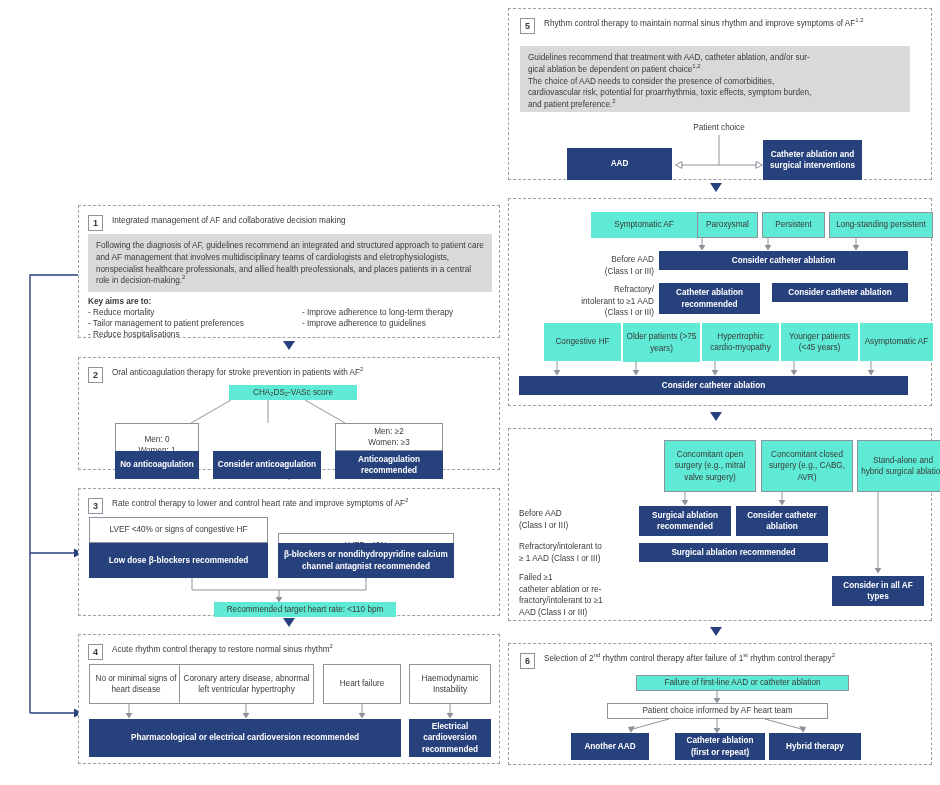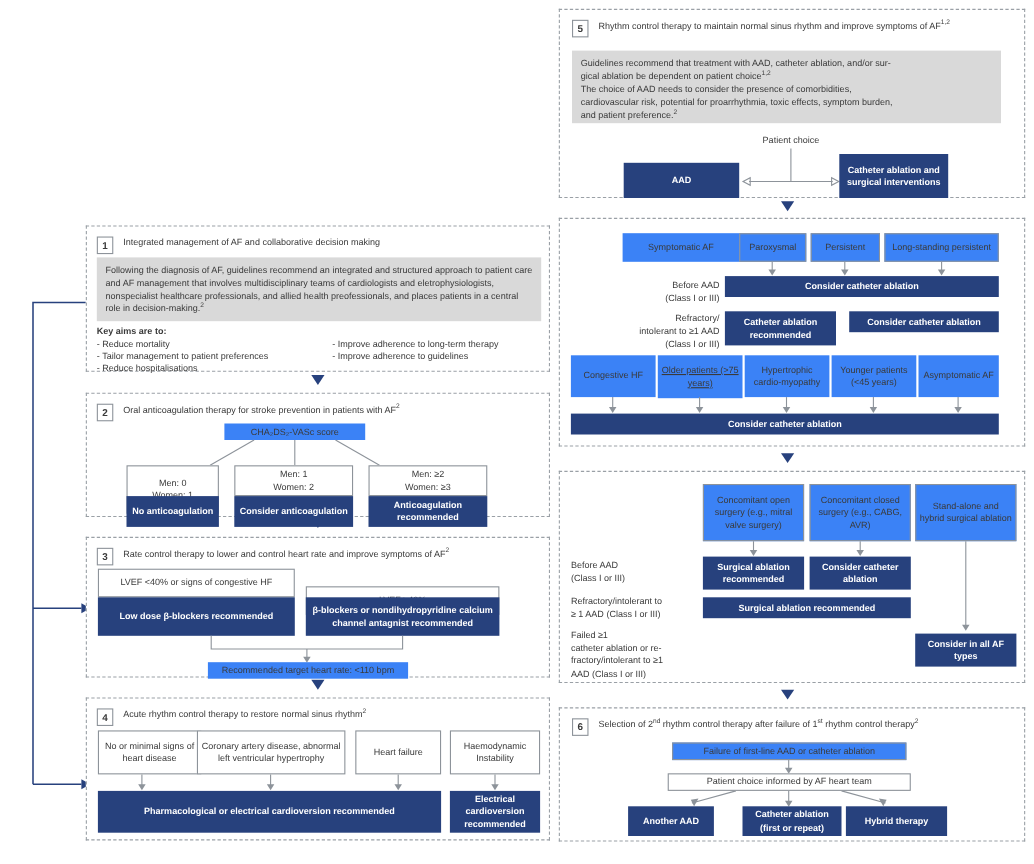--- a/index.html
+++ b/index.html
@@ -23,24 +23,25 @@
     vertical-align:top;background:#fff;
   }
   .ptitle{
     position:absolute;
     font-size:8.2px;line-height:11px;color:#3a3a3a;
   }
   .ptitle .ttxt{display:inline-block;margin-left:9px;vertical-align:top;max-width:400px;}
   sup{font-size:6px;vertical-align:super;line-height:0;}
 
   .greybox{
-    position:absolute;background:#3b82f6;color:#3a3a3a;
+    position:absolute;background:#5eead4;color:#3a3a3a;
     font-size:8.2px;line-height:11.5px;box-sizing:border-box;
     display:flex;align-items:center;justify-content:center;text-align:center;
     padding:2px 3px;
+    margin-left:25px;
   }
   .greybox.bordered{border:1px solid #8d939a;}
   .whitebox{
     position:absolute;background:#ffffff;color:#3a3a3a;border:1px solid #8d939a;
     font-size:8.2px;line-height:11.5px;box-sizing:border-box;
     display:flex;align-items:center;justify-content:center;text-align:center;
     padding:2px 3px;
   }
   .bluebox{
     position:absolute;background:#27417d;color:#ffffff;
@@ -124,24 +125,20 @@
   </svg>
 
   <div class="whitebox" style="left:36px;top:65px;width:84px;height:44px;flex-direction:column;">
     <span>Men: 0</span>
     <span>Women: 1</span>
   </div>
   <div class="bluebox" style="left:36px;top:93px;width:84px;height:28px;">
     <span>No anticoagulation</span>
   </div>
 
-  <div class="whitebox" style="left:134px;top:65px;width:108px;height:28px;flex-direction:column;">
-    <span>Men: 1</span>
-    <span>Women: 2</span>
-  </div>
   <div class="bluebox" style="left:134px;top:93px;width:108px;height:28px;">
     <span>Consider anticoagulation</span>
   </div>
 
   <div class="whitebox" style="left:256px;top:65px;width:108px;height:28px;flex-direction:column;">
     <span>Men: ≥2</span>
     <span>Women: ≥3</span>
   </div>
   <div class="bluebox" style="left:256px;top:93px;width:108px;height:28px;">
     <span>Anticoagulation recommended</span>
@@ -297,21 +294,21 @@
   <div class="bluebox" style="left:150px;top:84px;width:101px;height:31px;">
     <span>Catheter ablation recommended</span>
   </div>
   <div class="bluebox" style="left:263px;top:84px;width:136px;height:19px;">
     <span>Consider catheter ablation</span>
   </div>
 
   <div class="greybox" style="left:10px;top:124px;width:77px;height:38px;">
     <span>Congestive HF</span>
   </div>
-  <div class="greybox" style="left:89px;top:124px;width:77px;height:39px;text-decoration:underline;">
+  <div class="greybox" style="left:89px;top:124px;width:77px;height:39px;">
     <span>Older patients (&gt;75 years)</span>
   </div>
   <div class="greybox" style="left:168px;top:124px;width:77px;height:38px;">
     <span>Hypertrophic cardio-myopathy</span>
   </div>
   <div class="greybox" style="left:247px;top:124px;width:77px;height:38px;">
     <span>Younger patients (&lt;45 years)</span>
   </div>
   <div class="greybox" style="left:326px;top:124px;width:73px;height:38px;">
     <span>Asymptomatic AF</span>

